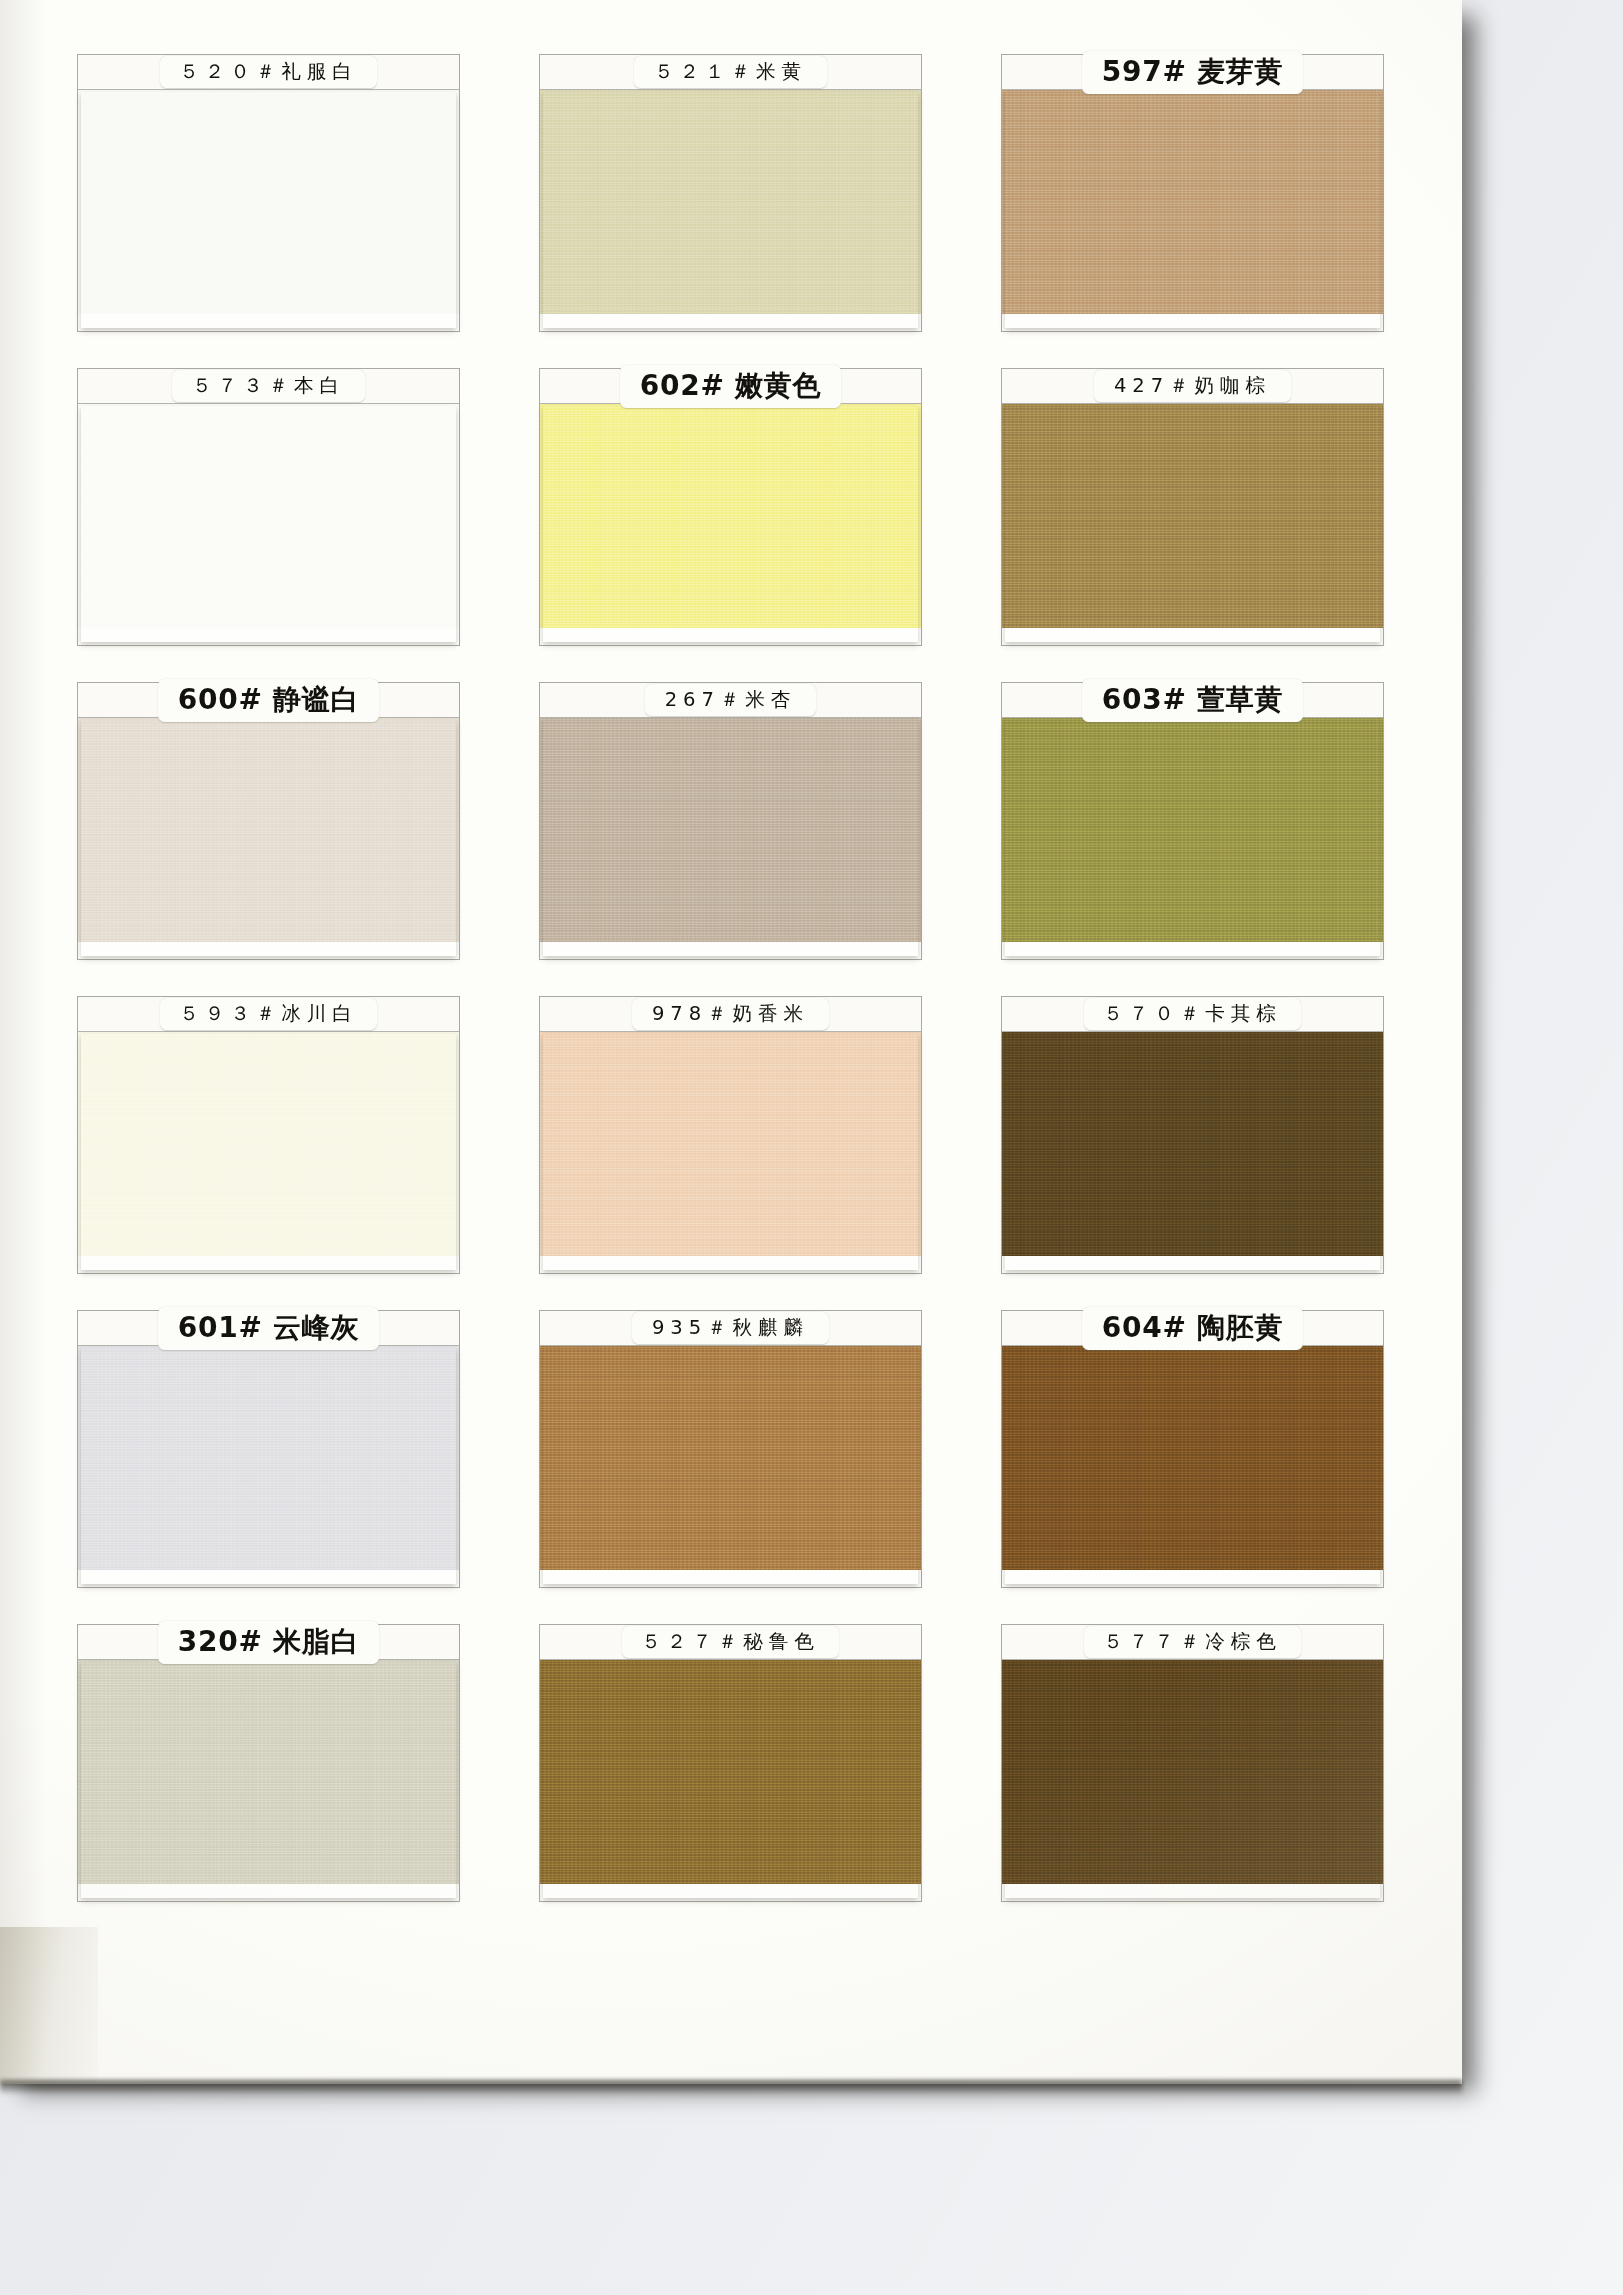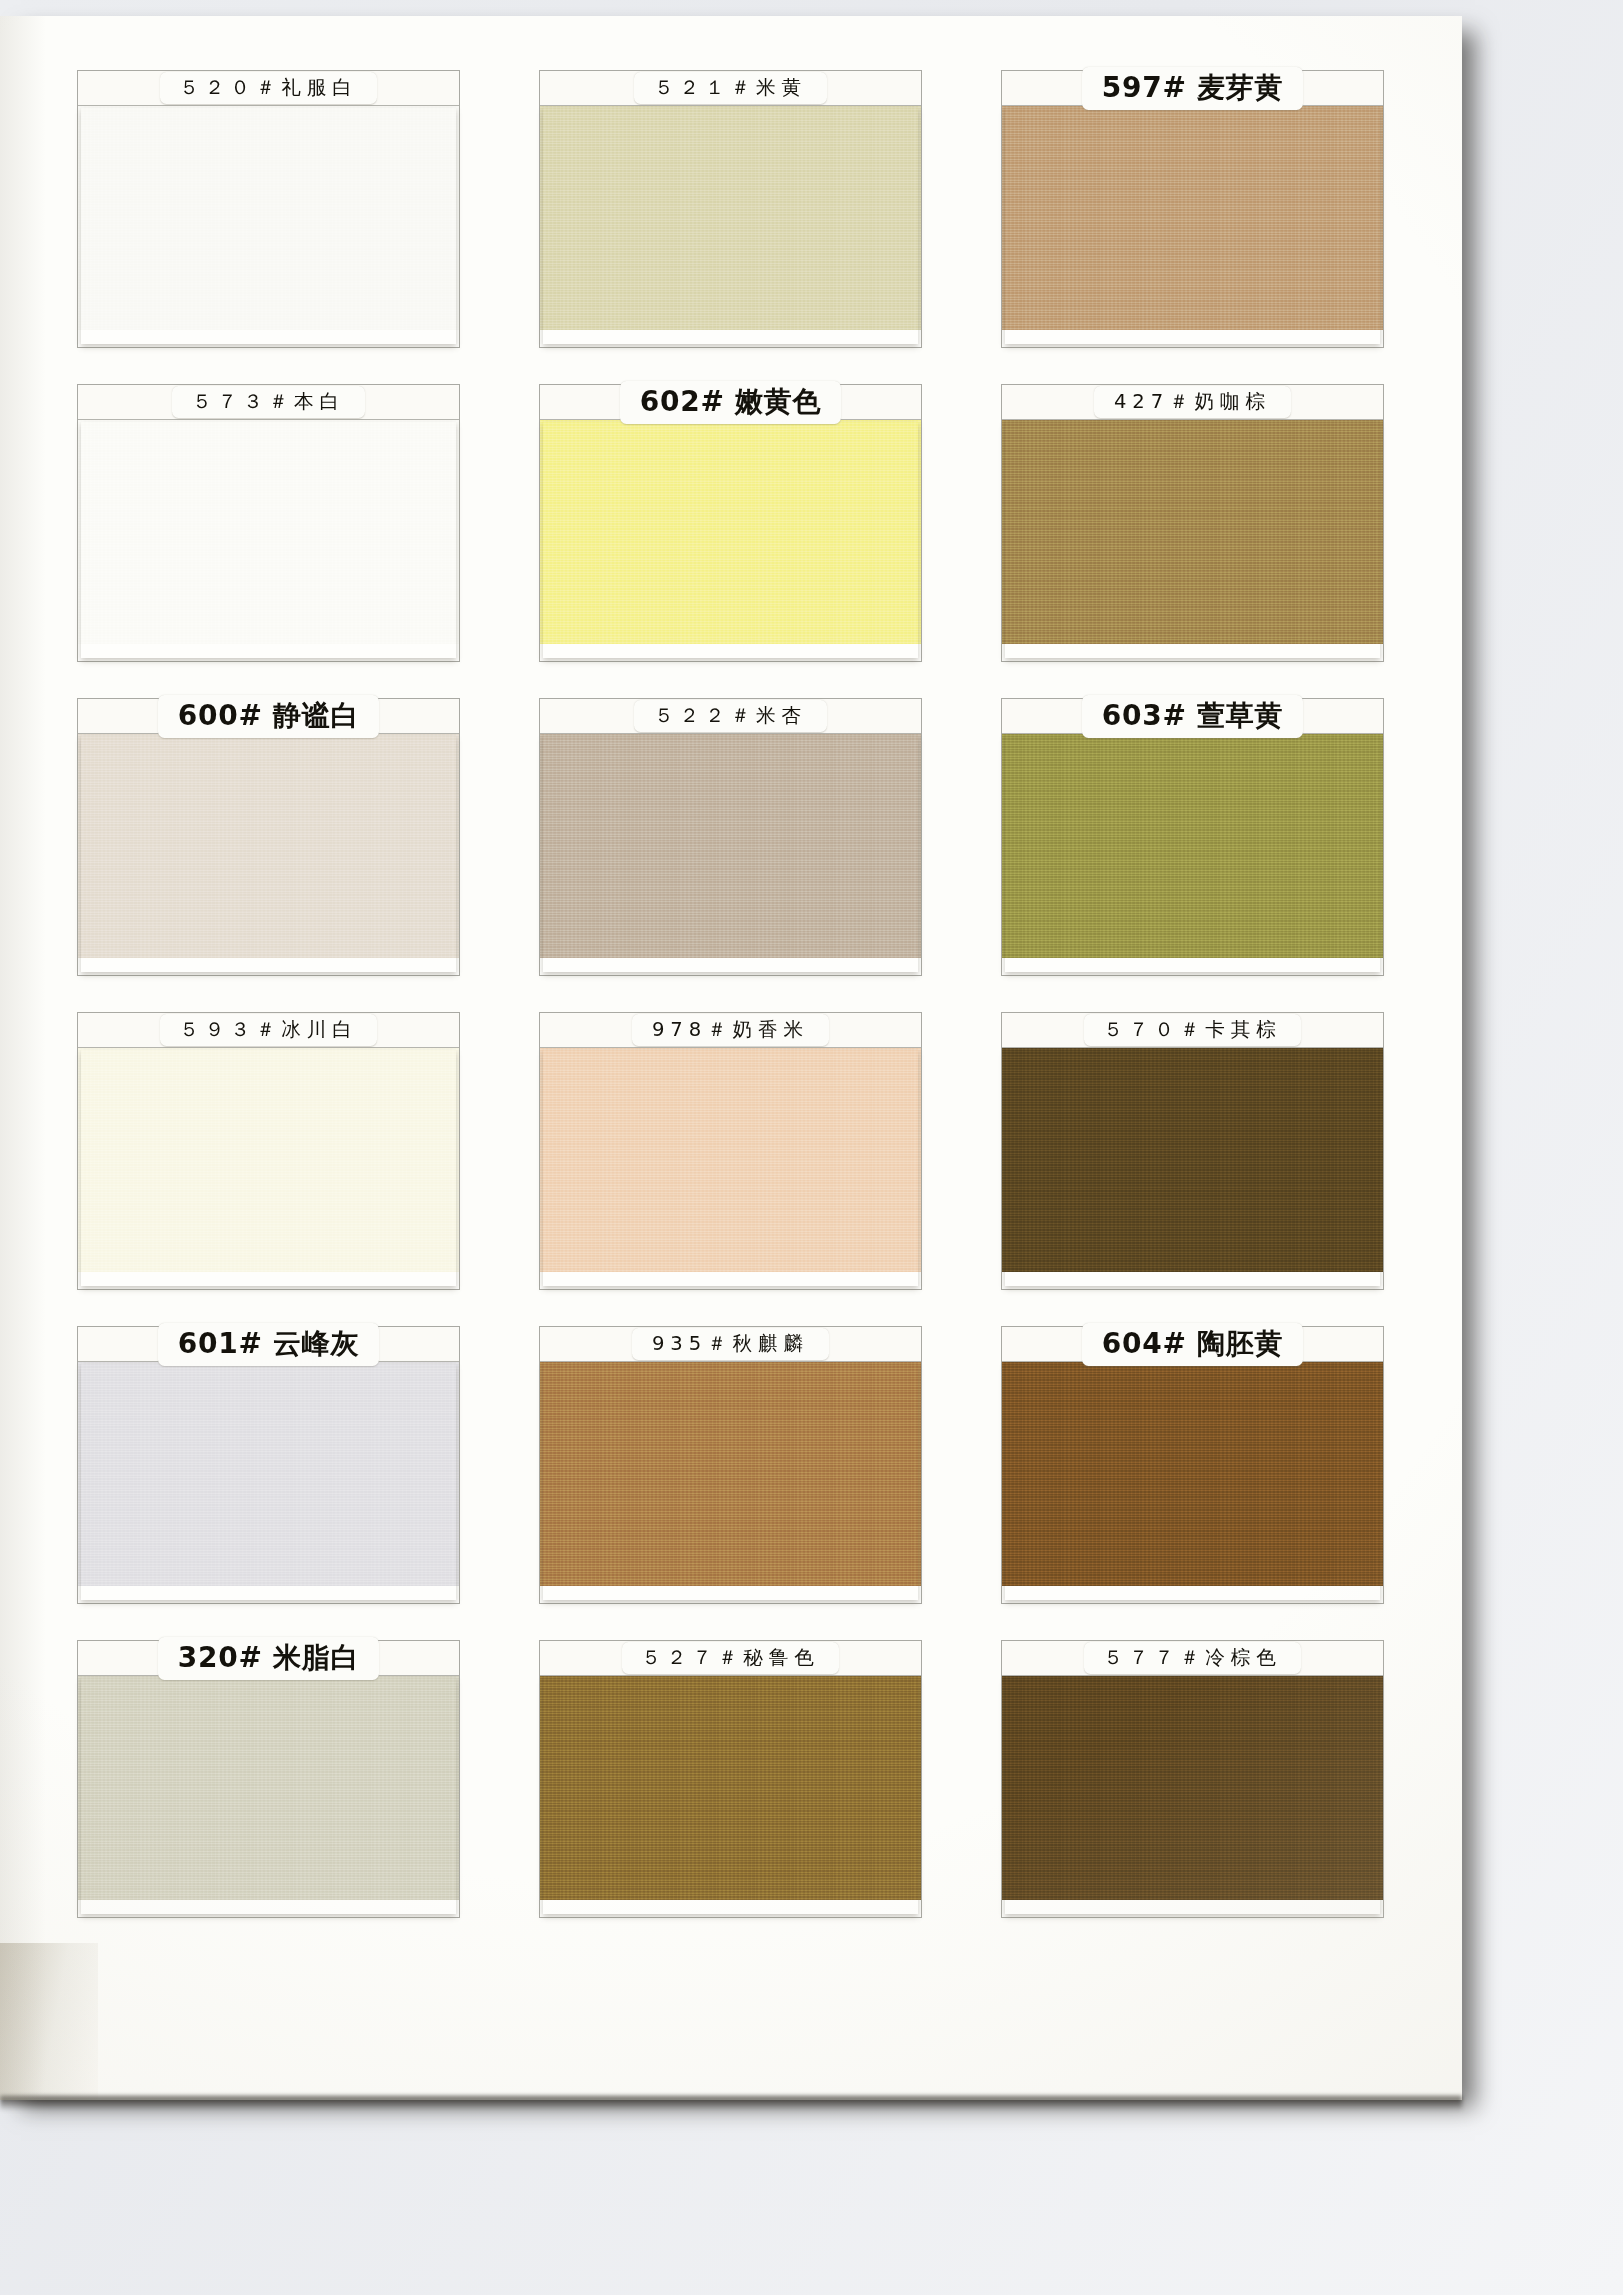--- a/index.html
+++ b/index.html
@@ -11,21 +11,21 @@
     overflow:hidden;position:relative;
   }
   
   #scan-backdrop{
     position:absolute;inset:0;
     background:
       linear-gradient(120deg,#eceef1 0%,#e8eaee 40%,#f4f5f7 100%);
   }
   
   #swatch-page{
-    position:absolute;left:0;top:16px;
+    position:absolute;left:0;top:0;
     width:1462px;height:2084px;
     background:#fdfdfa;
     box-shadow:17px 11.8px 22px -3.9px rgba(20,18,14,.55);
   }
   
   #swatch-page::after{
     content:"";position:absolute;inset:0;pointer-events:none;
     background:
       radial-gradient(130% 95% at 42% 40%, rgba(255,255,255,0) 52%, rgba(206,200,186,.30) 100%),
       linear-gradient(90deg, rgba(180,176,165,.22) 0px, rgba(255,255,255,0) 46px);
@@ -210,21 +210,21 @@
           <span class="label-sticker">600# 静谧白</span>
         </div>
       </div>
       <div class="swatch-cell style-spaced">
         <div class="cell-frame"></div>
         <div class="fabric-chip">
           <div class="fabric-fill pinked" style="background: rgb(195, 180, 161);"></div>
         </div>
         <div class="chip-shadow"></div>
         <div class="swatch-label">
-          <span class="label-sticker">５２２＃米杏</span>
+          <span class="label-sticker">267＃米杏</span>
         </div>
       </div>
       <div class="swatch-cell style-bold">
         <div class="cell-frame"></div>
         <div class="fabric-chip">
           <div class="fabric-fill pinked" style="background: rgb(154, 150, 71);"></div>
         </div>
         <div class="chip-shadow"></div>
         <div class="swatch-label">
           <span class="label-sticker">603# 萱草黄</span>

